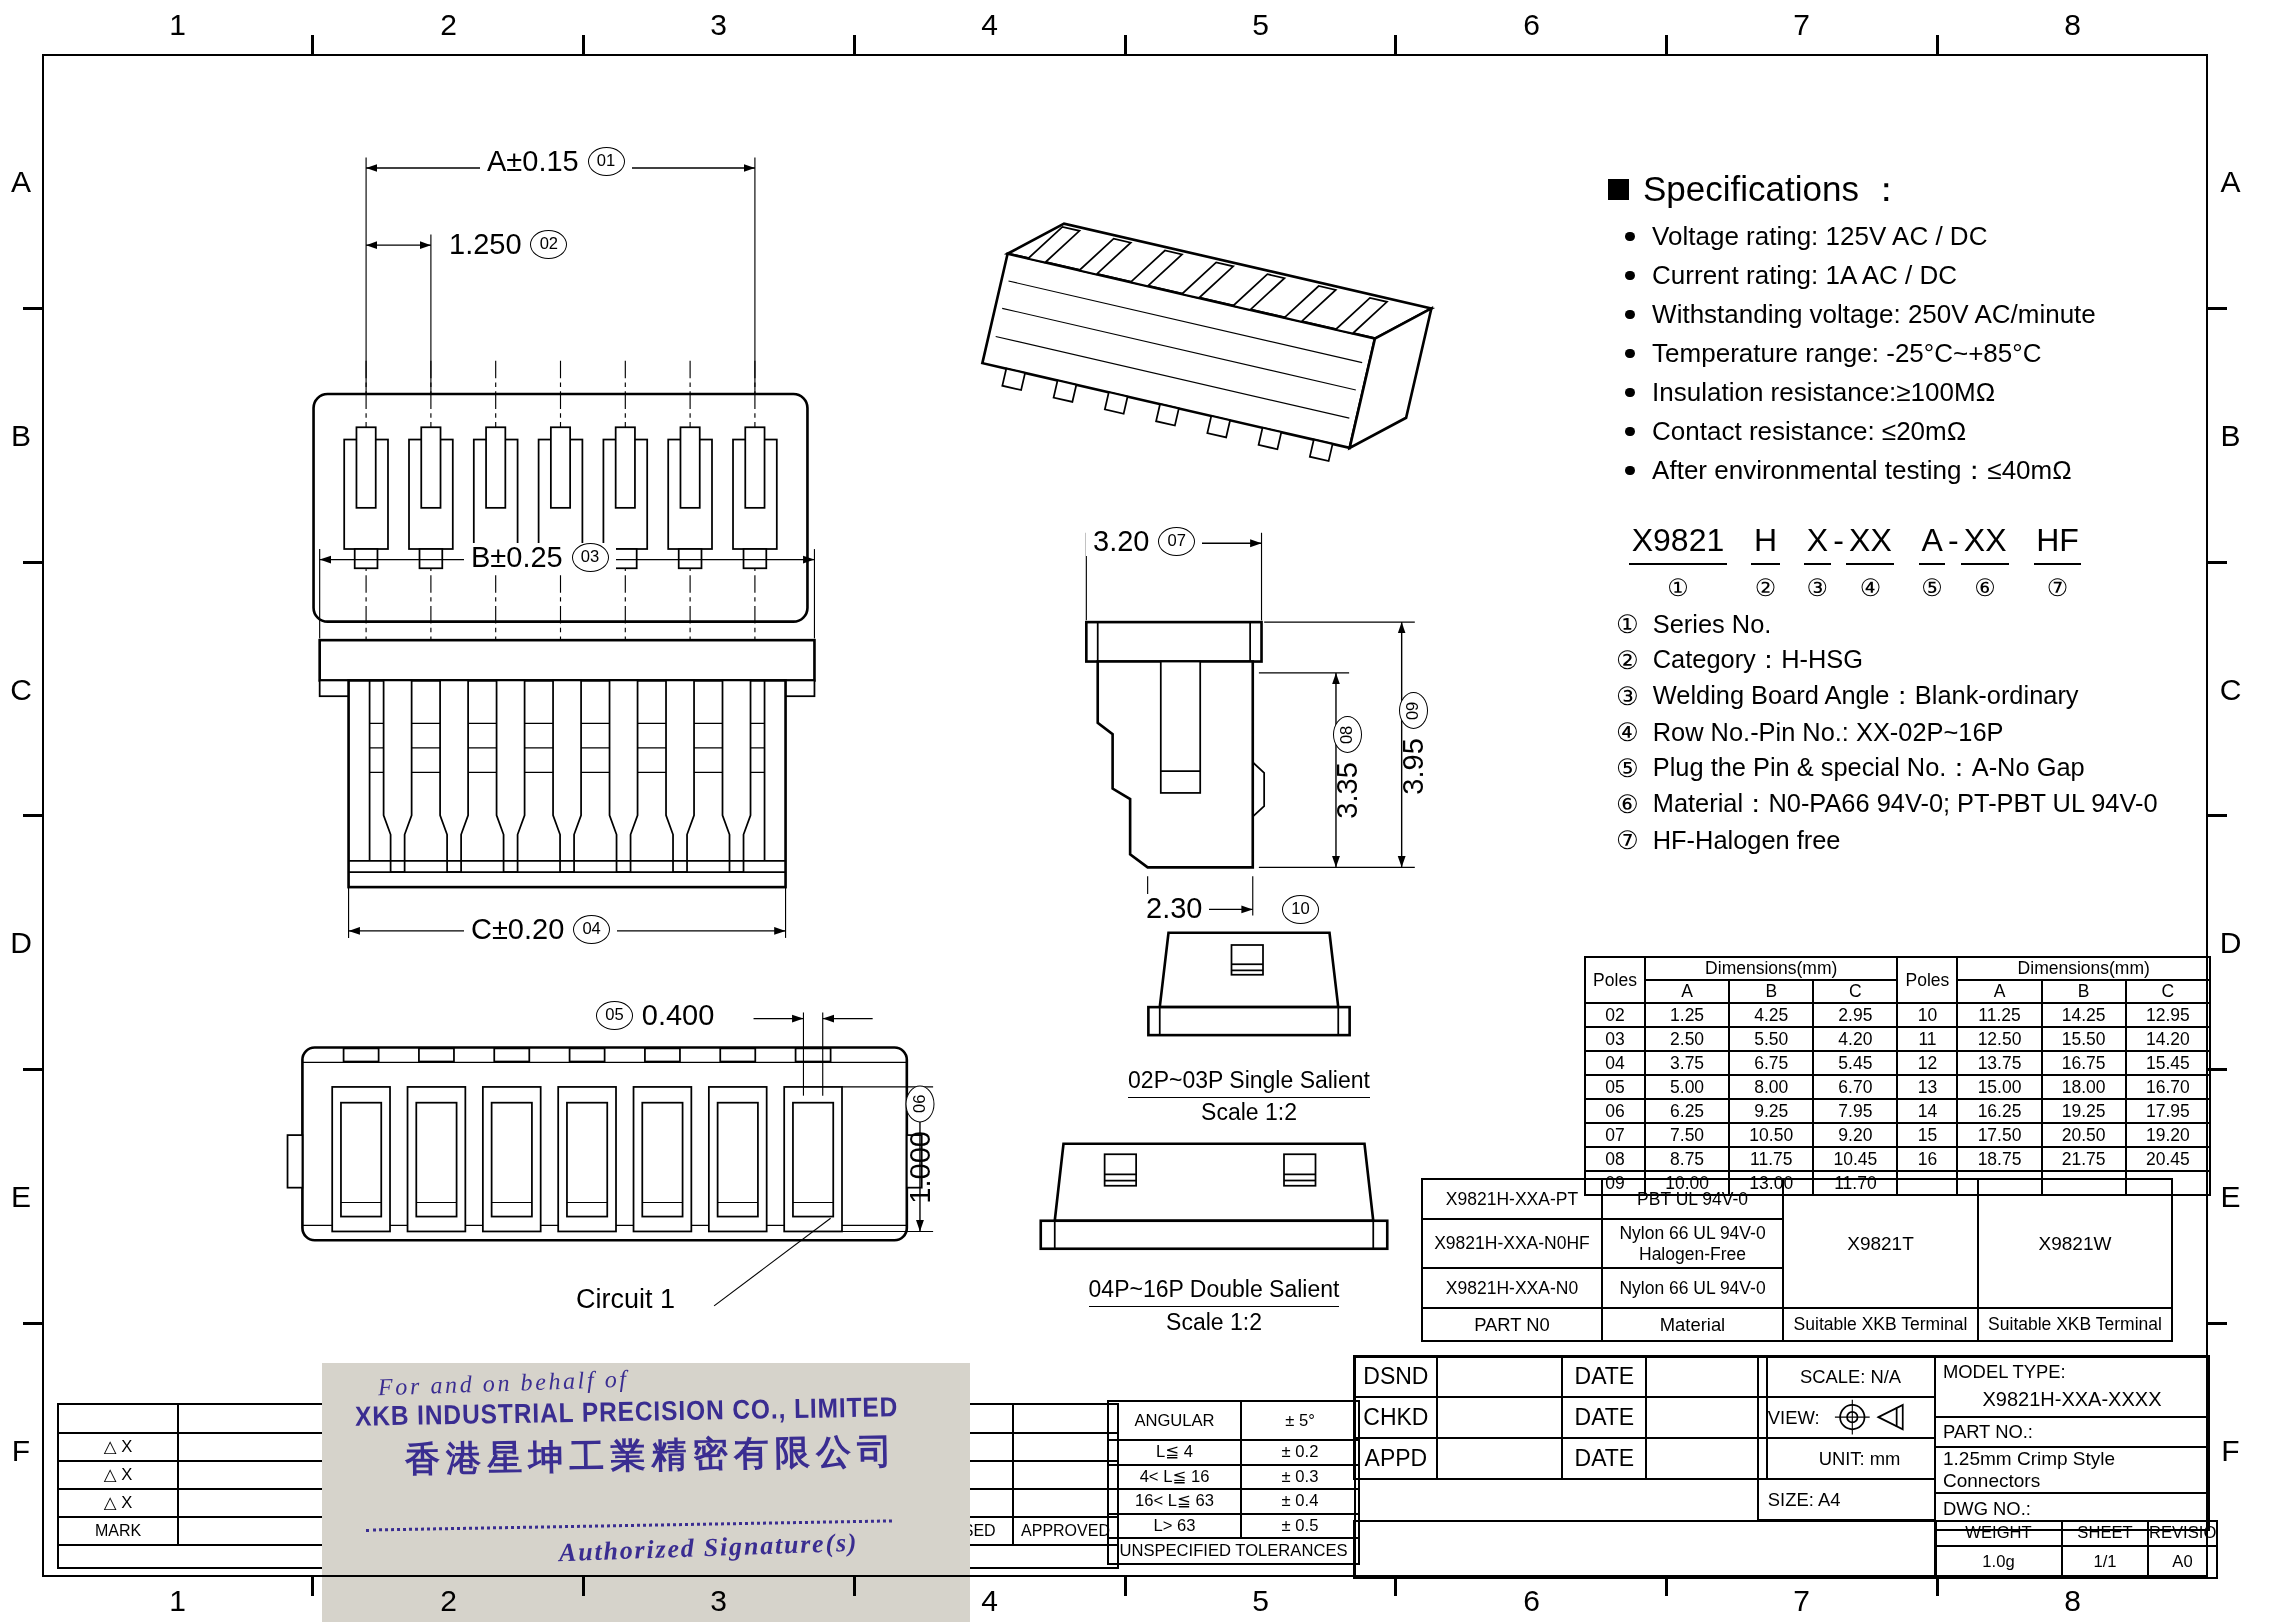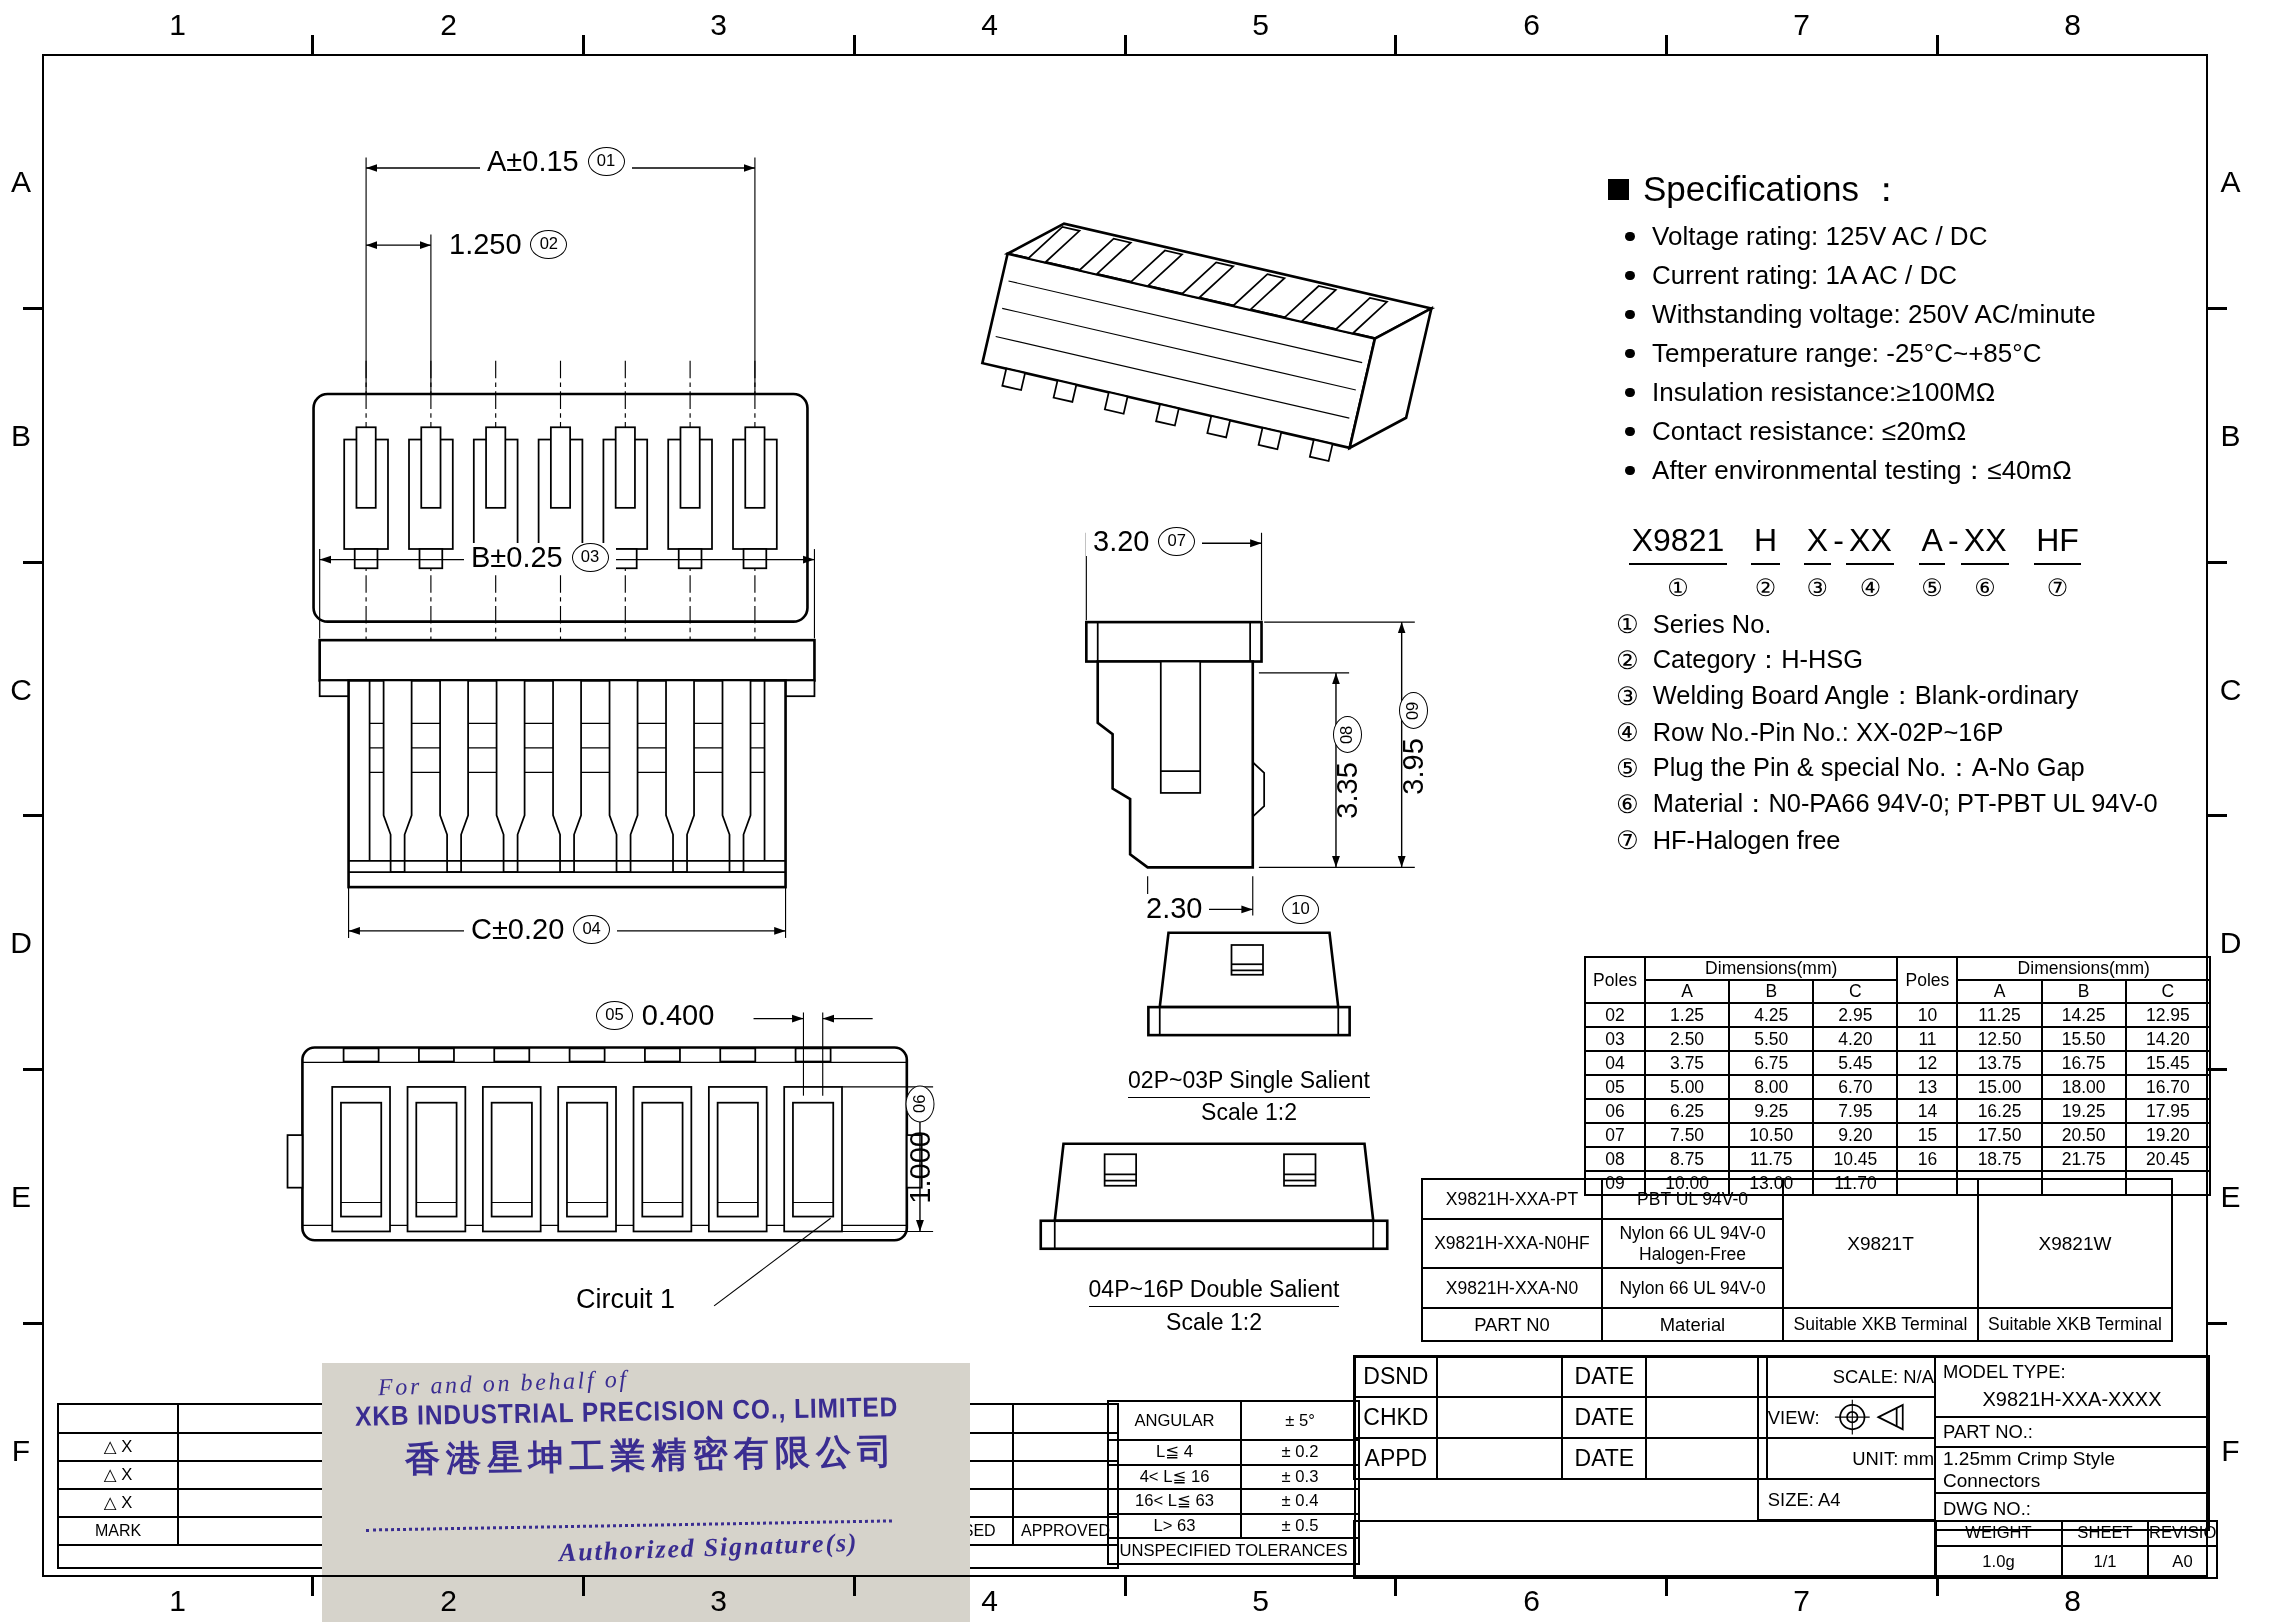--- a/index.html
+++ b/index.html
@@ -675,27 +675,27 @@
             <td style="width: 81px; font-size: 23px;">APPD</td>
             <td style="width: 123px;"></td>
             <td style="width: 82px; font-size: 23px;">DATE</td>
             <td style="width: 119px;"></td>
           </tr>
         </tbody>
       </table>
     <table class="abs" id="tb-mid" style="left:401px;top:-2.6px;width:179px;">
         <tbody>
           <tr style="height: 41px;">
-            <td style="text-align: right; padding-left: 8px; font-size: 18.4px;">SCALE: N/A</td>
+            <td style="text-align: center; padding-left: 8px; font-size: 18.4px;">SCALE: N/A</td>
           </tr>
           <tr style="height: 41px;">
             <td style="text-align: left; padding-left: 8.8px; font-size: 18.4px;">VIEW:</td>
           </tr>
           <tr style="height: 41px;">
-            <td style="text-align: right; padding-left: 26px; font-size: 18.4px;">UNIT:  mm</td>
+            <td style="text-align: center; padding-left: 26px; font-size: 18.4px;">UNIT:  mm</td>
           </tr>
           <tr style="height: 41px;">
             <td style="text-align: left; padding-left: 8.8px; font-size: 18.4px;">SIZE:  A4</td>
           </tr>
         </tbody>
       </table>
     <table class="abs" id="tb-right" style="left:578px;top:-2.6px;width:276px;">
         <tbody>
           <tr style="height: 61px;">
             <td style="text-align: left; padding: 3.5px 7px; vertical-align: top; font-size: 18.4px;">

